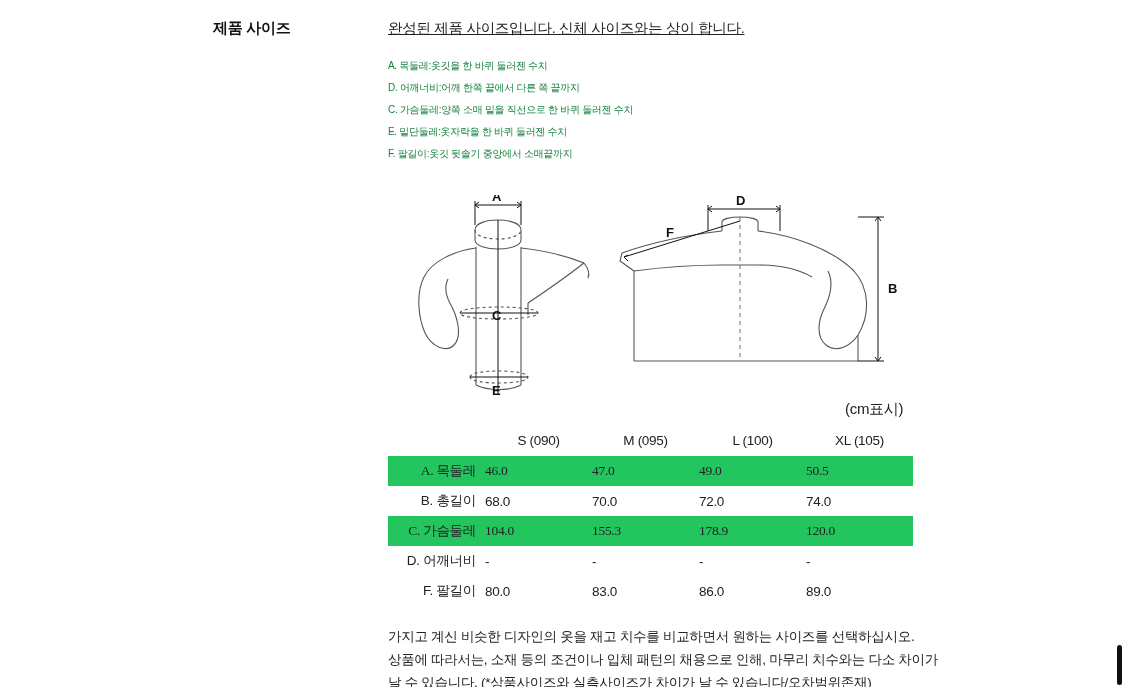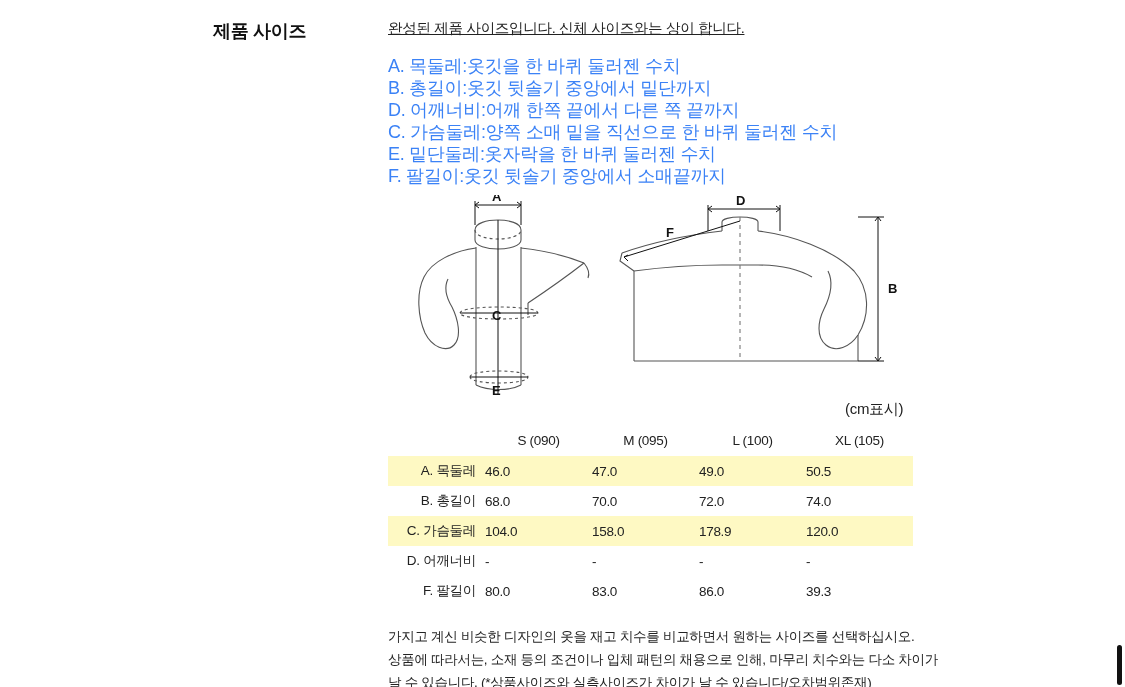--- a/index.html
+++ b/index.html
@@ -17,40 +17,40 @@
   }
   .page {
     position: relative;
     width: 1125px;
     height: 687px;
   }
   .section-title {
     position: absolute;
     left: 213px;
     top: 19px;
-    font-size: 18px;
+    font-size: 15px;
     font-weight: bold;
     color: #111111;
     letter-spacing: -0.3px;
   }
   .intro {
     position: absolute;
     left: 388px;
     top: 19px;
     font-size: 14.5px;
     color: #222222;
     letter-spacing: -0.3px;
     text-decoration: underline;
   }
   .legend {
     position: absolute;
     left: 388px;
     top: 55px;
-    font-size: 18px;
-    color: #3b82f6;
+    font-size: 10px;
+    color: #15803d;
     line-height: 22px;
     letter-spacing: -0.3px;
   }
   .legend div {
     white-space: nowrap;
   }
   .diagram {
     position: absolute;
     left: 388px;
     top: 195px;
@@ -88,21 +88,22 @@
   table.size-table th.rowhead-col,
   table.size-table td.rowhead {
     text-align: right;
     padding-right: 9px;
     width: 88px;
   }
   table.size-table td.val {
     width: 107px;
   }
   tr.shaded td {
-    background: #fef9c3;
+    background: #22c55e;
+    font-family: Liberation Serif, serif;
   }
   .footer {
     position: absolute;
     left: 388px;
     top: 625px;
     font-size: 13.5px;
     color: #222222;
     line-height: 23px;
     letter-spacing: -0.3px;
   }
@@ -139,21 +140,20 @@
 <div class="page">
 
   <div class="top-rule"></div>
 
   <div class="section-title">제품 사이즈</div>
 
   <div class="intro">완성된 제품 사이즈입니다. 신체 사이즈와는 상이 합니다.</div>
 
   <div class="legend">
     <div>A. 목둘레:옷깃을 한 바퀴 둘러젠 수치</div>
-    <div>B. 총길이:옷깃 뒷솔기 중앙에서 밑단까지</div>
     <div>D. 어깨너비:어깨 한쪽 끝에서 다른 쪽 끝까지</div>
     <div>C. 가슴둘레:양쪽 소매 밑을 직선으로 한 바퀴 둘러젠 수치</div>
     <div>E. 밑단둘레:옷자락을 한 바퀴 둘러젠 수치</div>
     <div>F. 팔길이:옷깃 뒷솔기 중앙에서 소매끝까지</div>
   </div>
 
   <div class="diagram">
     <svg width="530" height="210" viewBox="0 0 530 210" xmlns="http://www.w3.org/2000/svg">
       <g fill="none" stroke="#555555" stroke-width="1.1">
 
@@ -264,37 +264,37 @@
       <tr>
         <td class="rowhead">B. 총길이</td>
         <td class="val">68.0</td>
         <td class="val">70.0</td>
         <td class="val">72.0</td>
         <td class="val">74.0</td>
       </tr>
       <tr class="shaded">
         <td class="rowhead">C. 가슴둘레</td>
         <td class="val">104.0</td>
-        <td class="val">158.0</td>
+        <td class="val">155.3</td>
         <td class="val">178.9</td>
         <td class="val">120.0</td>
       </tr>
       <tr>
         <td class="rowhead">D. 어깨너비</td>
         <td class="val">-</td>
         <td class="val">-</td>
         <td class="val">-</td>
         <td class="val">-</td>
       </tr>
       <tr>
         <td class="rowhead">F. 팔길이</td>
         <td class="val">80.0</td>
         <td class="val">83.0</td>
         <td class="val">86.0</td>
-        <td class="val">39.3</td>
+        <td class="val">89.0</td>
       </tr>
     </tbody>
   </table>
 
   <div class="footer">
     <div>가지고 계신 비슷한 디자인의 옷을 재고 치수를 비교하면서 원하는 사이즈를 선택하십시오.</div>
     <div>상품에 따라서는, 소재 등의 조건이나 입체 패턴의 채용으로 인해, 마무리 치수와는 다소 차이가</div>
     <div>날 수 있습니다. (*상품사이즈와 실측사이즈가 차이가 날 수 있습니다/오차범위존재)</div>
   </div>
 

